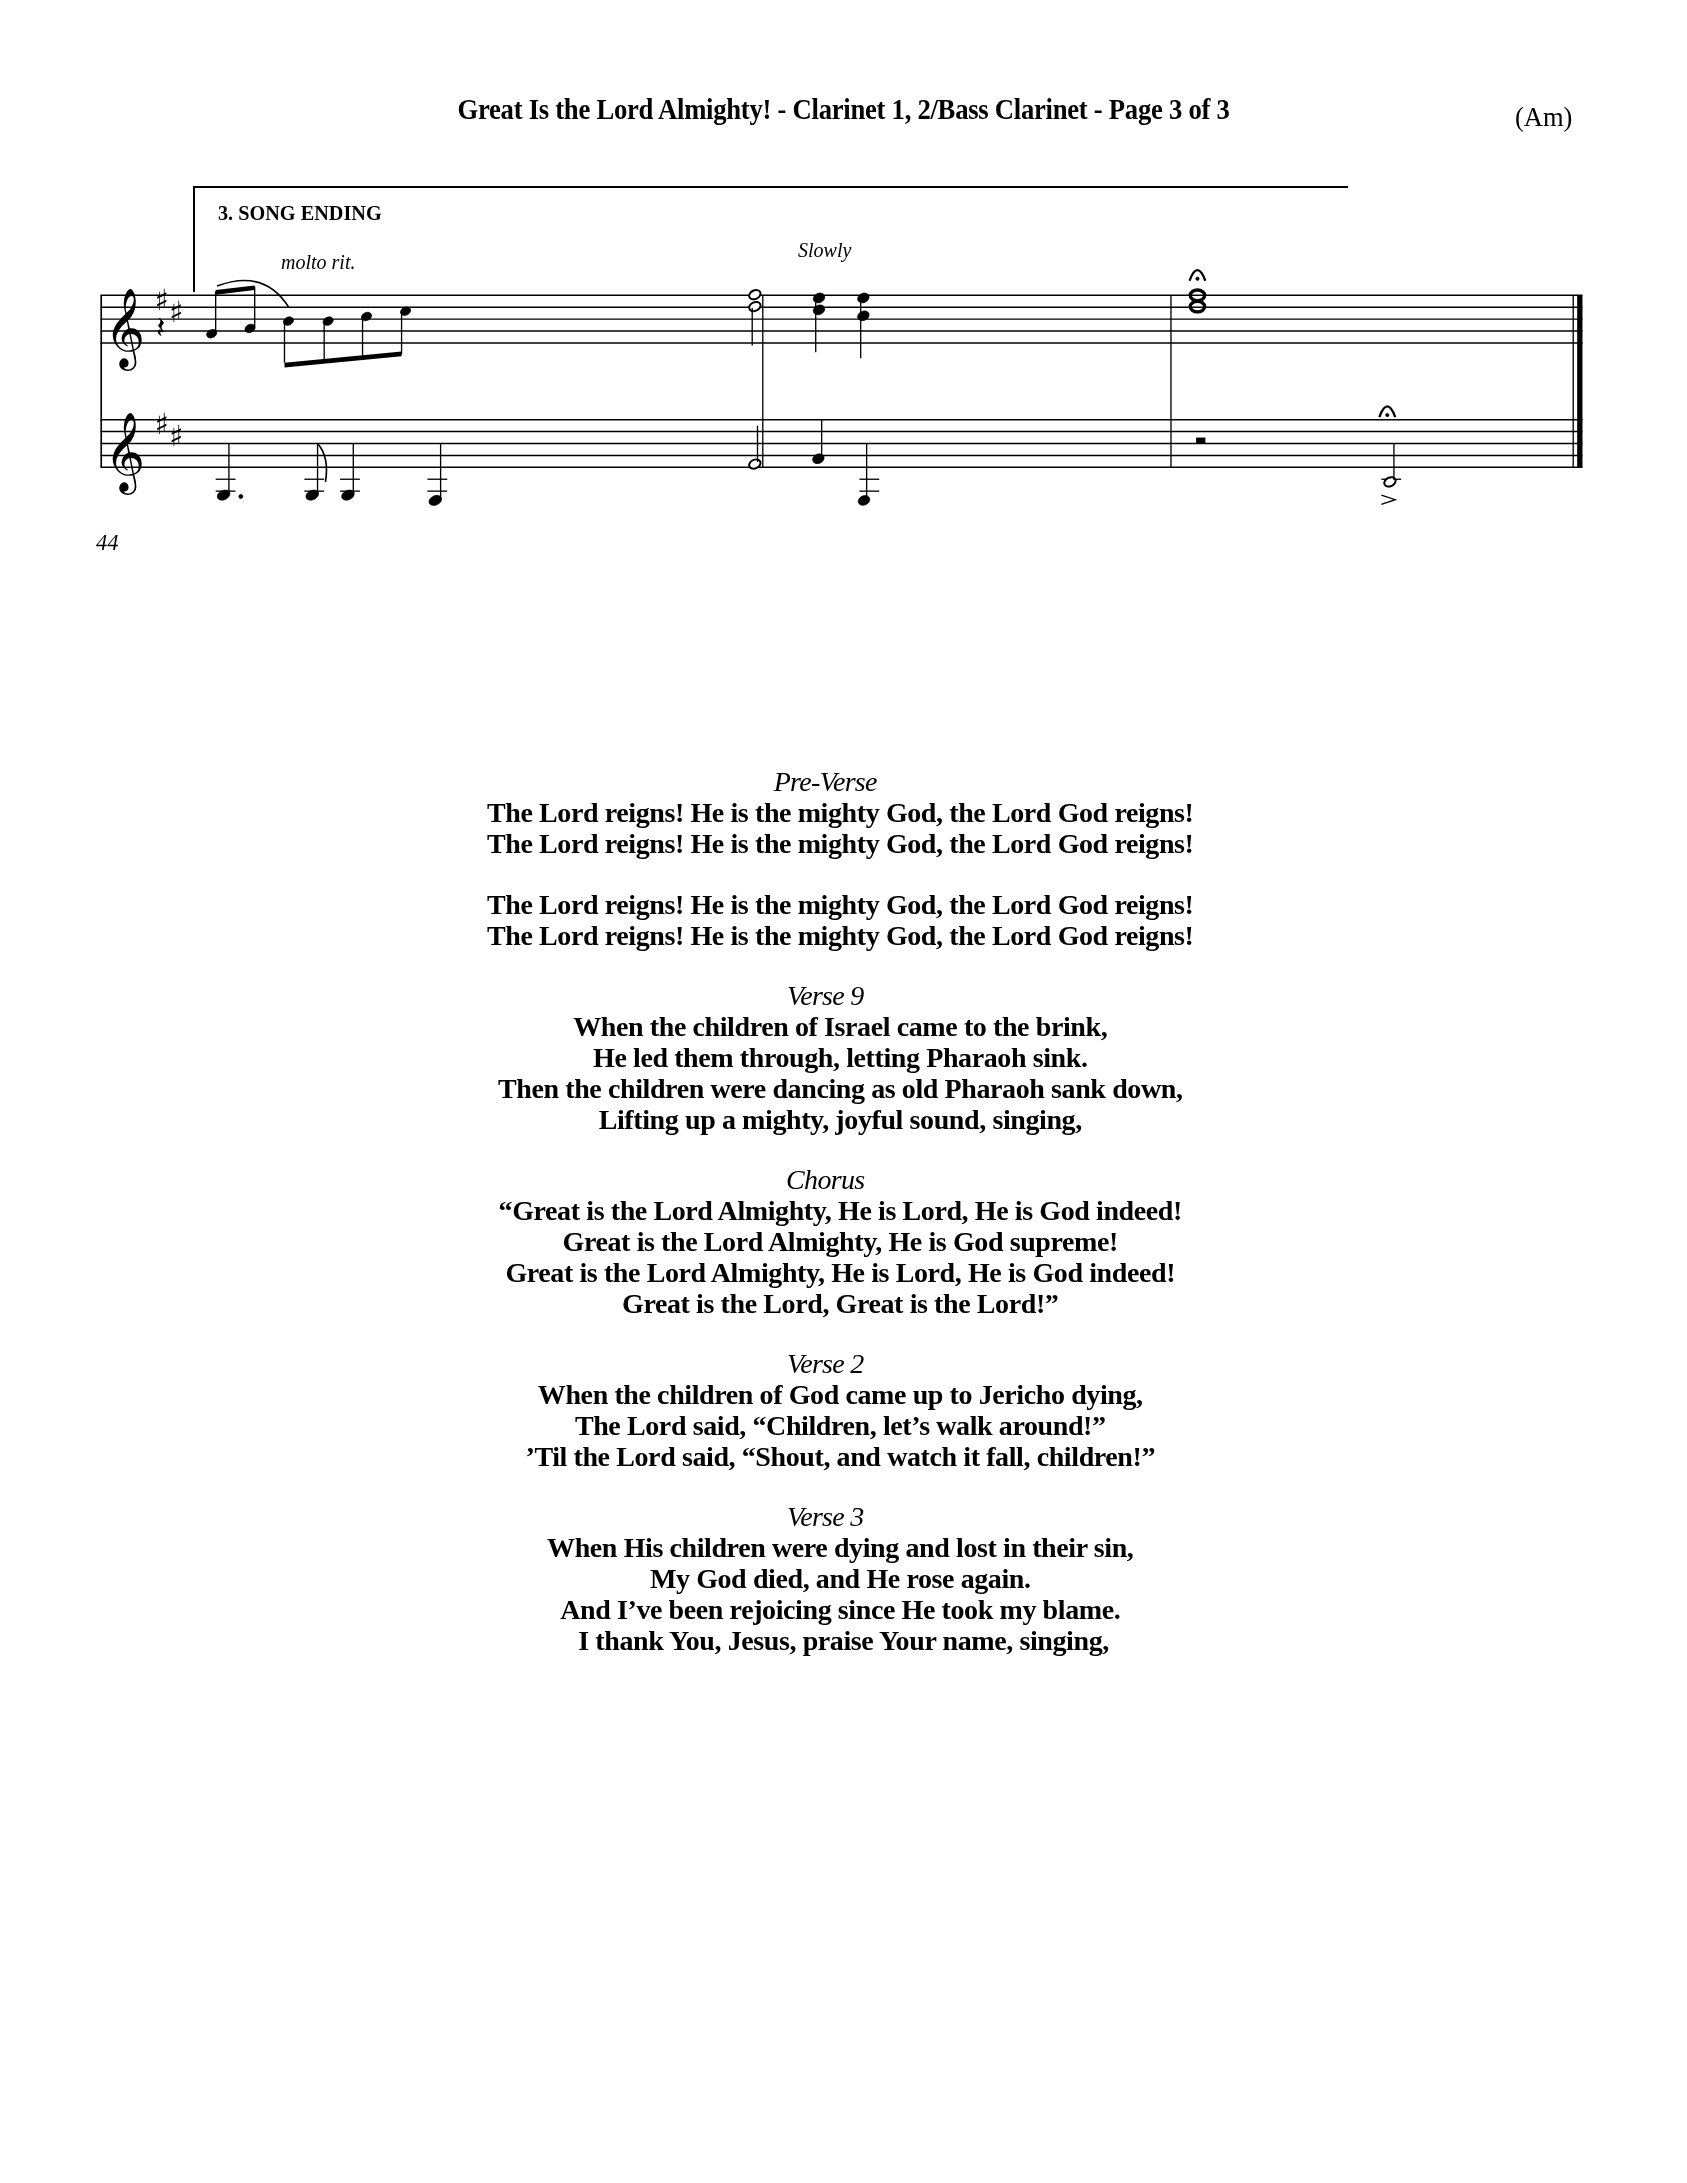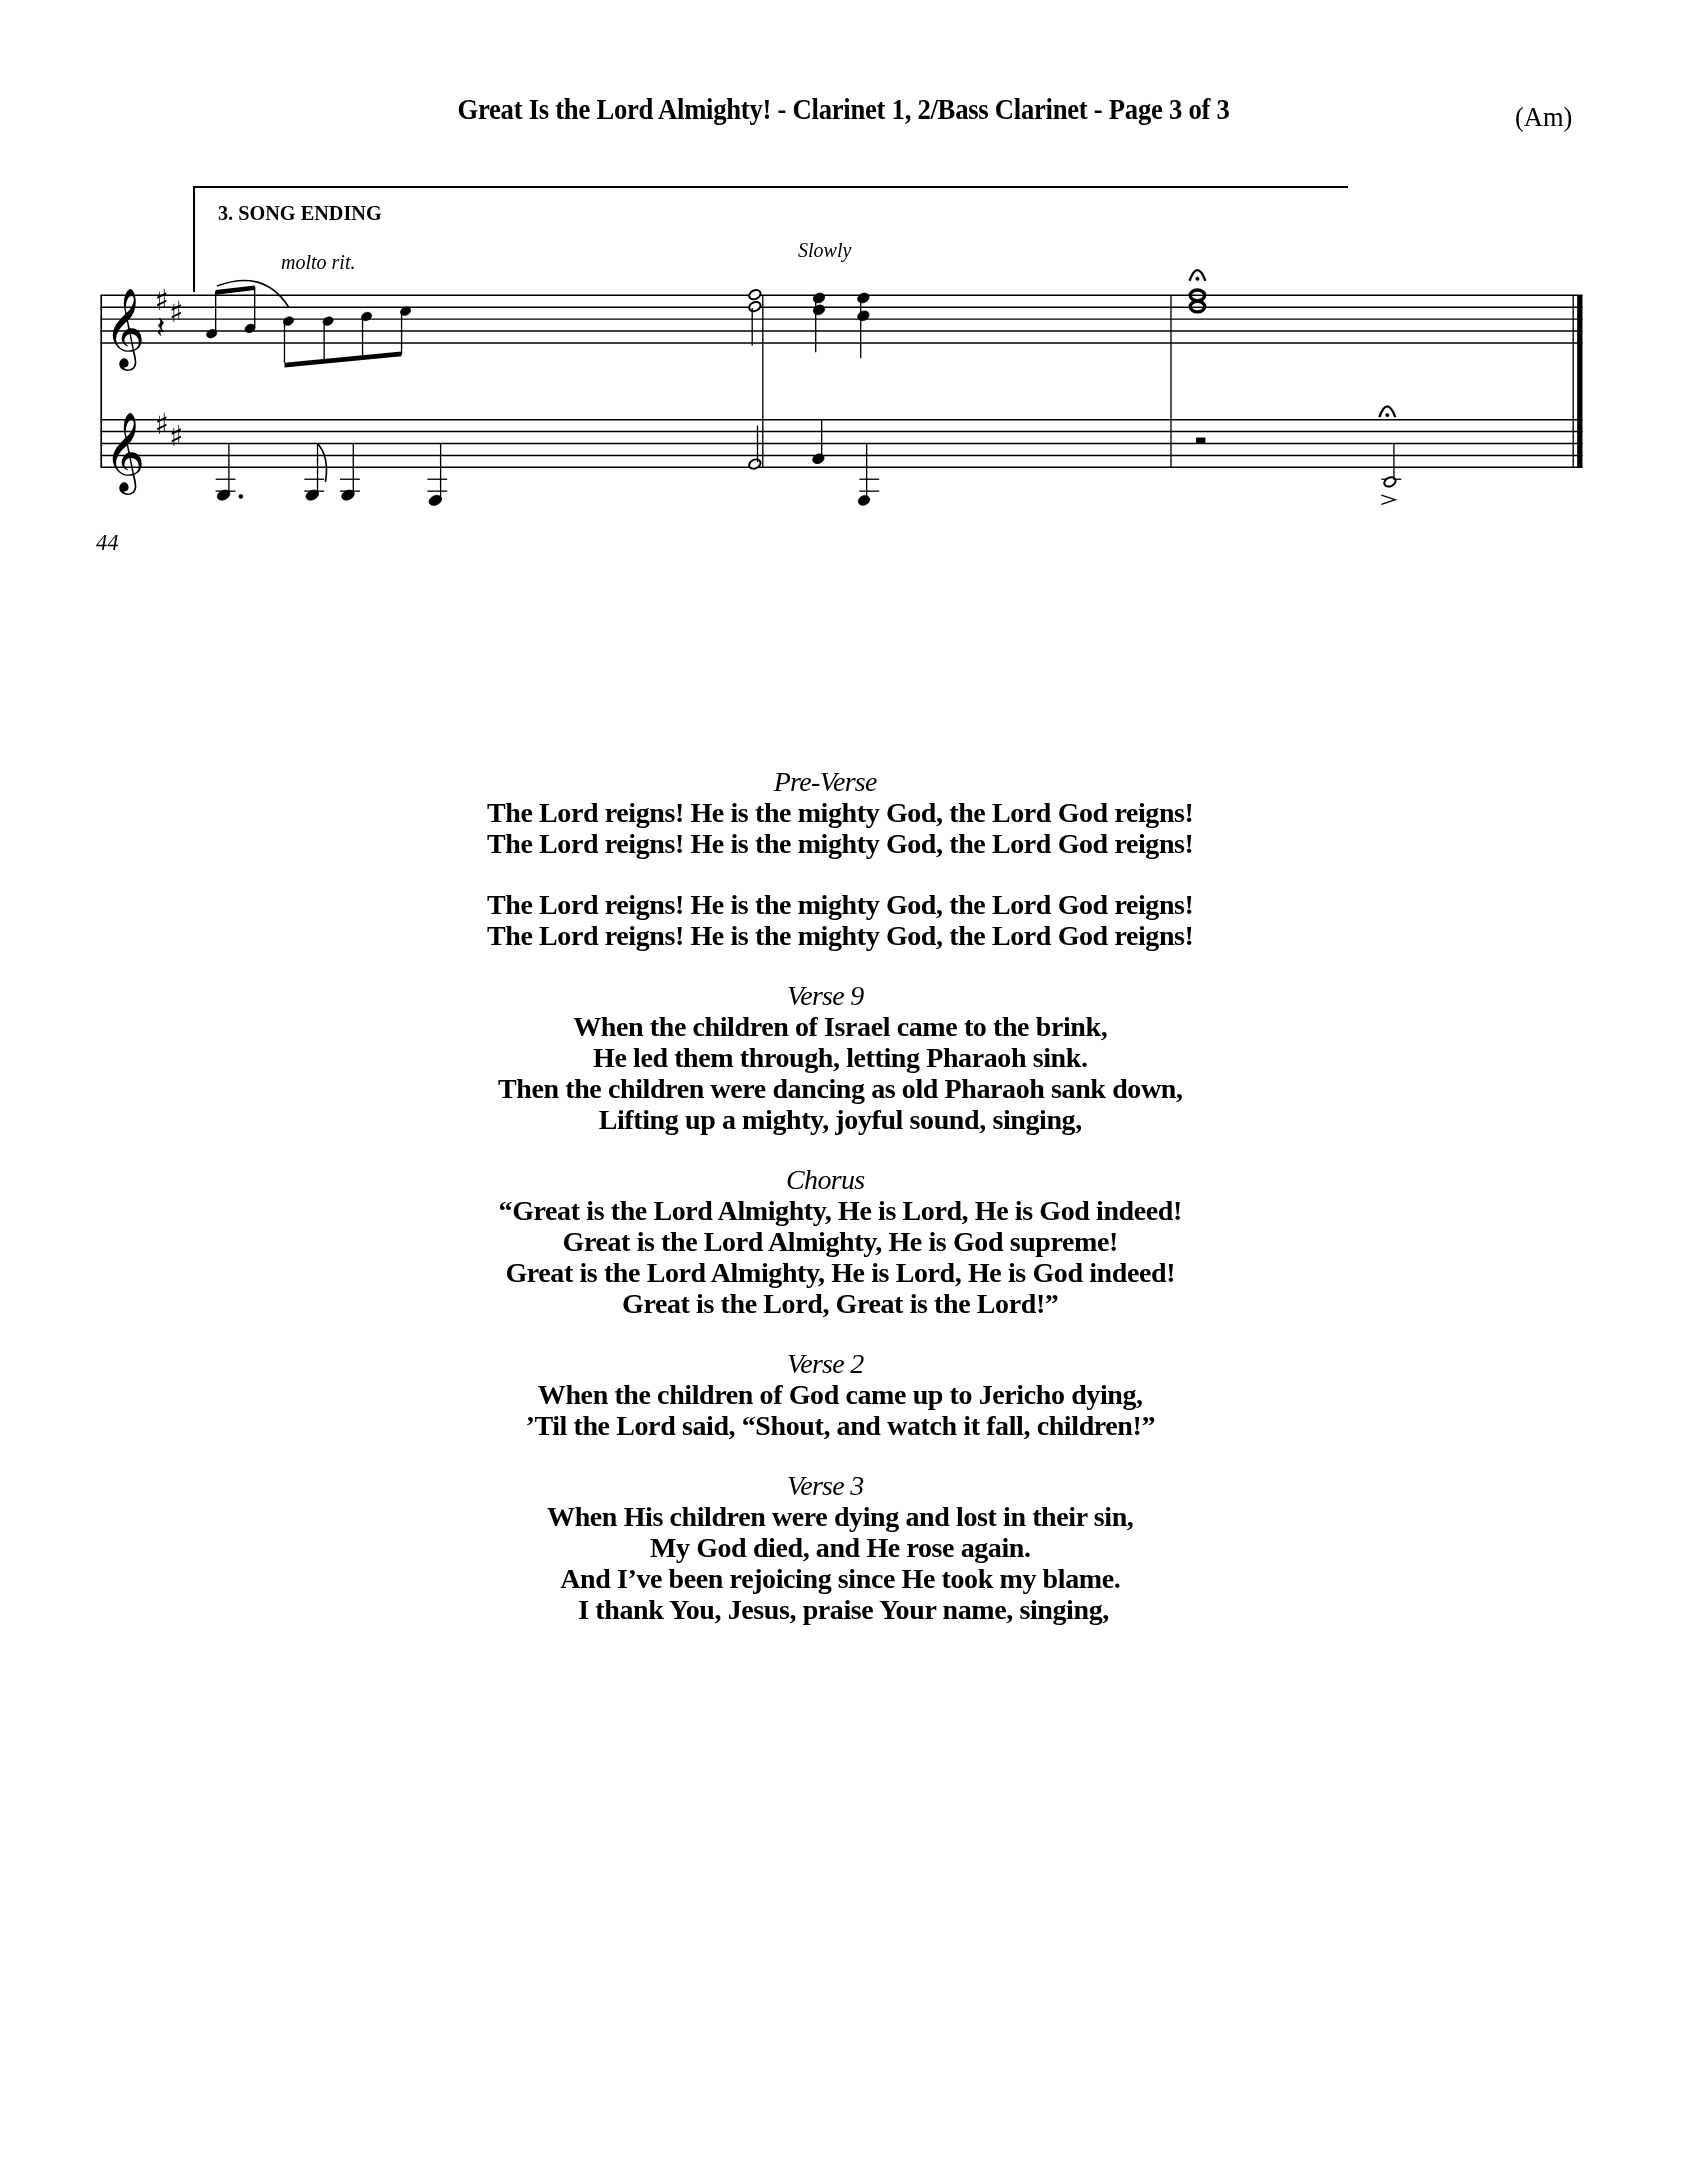--- a/index.html
+++ b/index.html
@@ -166,20 +166,21 @@
   <div class="lyric-section">
     <div class="section-heading">Chorus</div>
     <div class="lyric-line">“Great is the Lord Almighty, He is Lord, He is God indeed!</div>
     <div class="lyric-line">Great is the Lord Almighty, He is God supreme!</div>
     <div class="lyric-line">Great is the Lord Almighty, He is Lord, He is God indeed!</div>
     <div class="lyric-line">Great is the Lord, Great is the Lord!”</div>
   </div>
   <div class="lyric-section">
     <div class="section-heading">Verse 2</div>
     <div class="lyric-line">When the children of God came up to Jericho dying,</div>
+    <div class="lyric-line">The Lord said, “Children, let’s walk around!”</div>
     <div class="lyric-line">’Til the Lord said, “Shout, and watch it fall, children!”</div>
   </div>
   <div class="lyric-section">
     <div class="section-heading">Verse 3</div>
     <div class="lyric-line">When His children were dying and lost in their sin,</div>
     <div class="lyric-line">My God died, and He rose again.</div>
     <div class="lyric-line">And I’ve been rejoicing since He took my blame.</div>
     <div class="lyric-line"> I thank You, Jesus, praise Your name, singing,</div>
   </div>
 </div>

